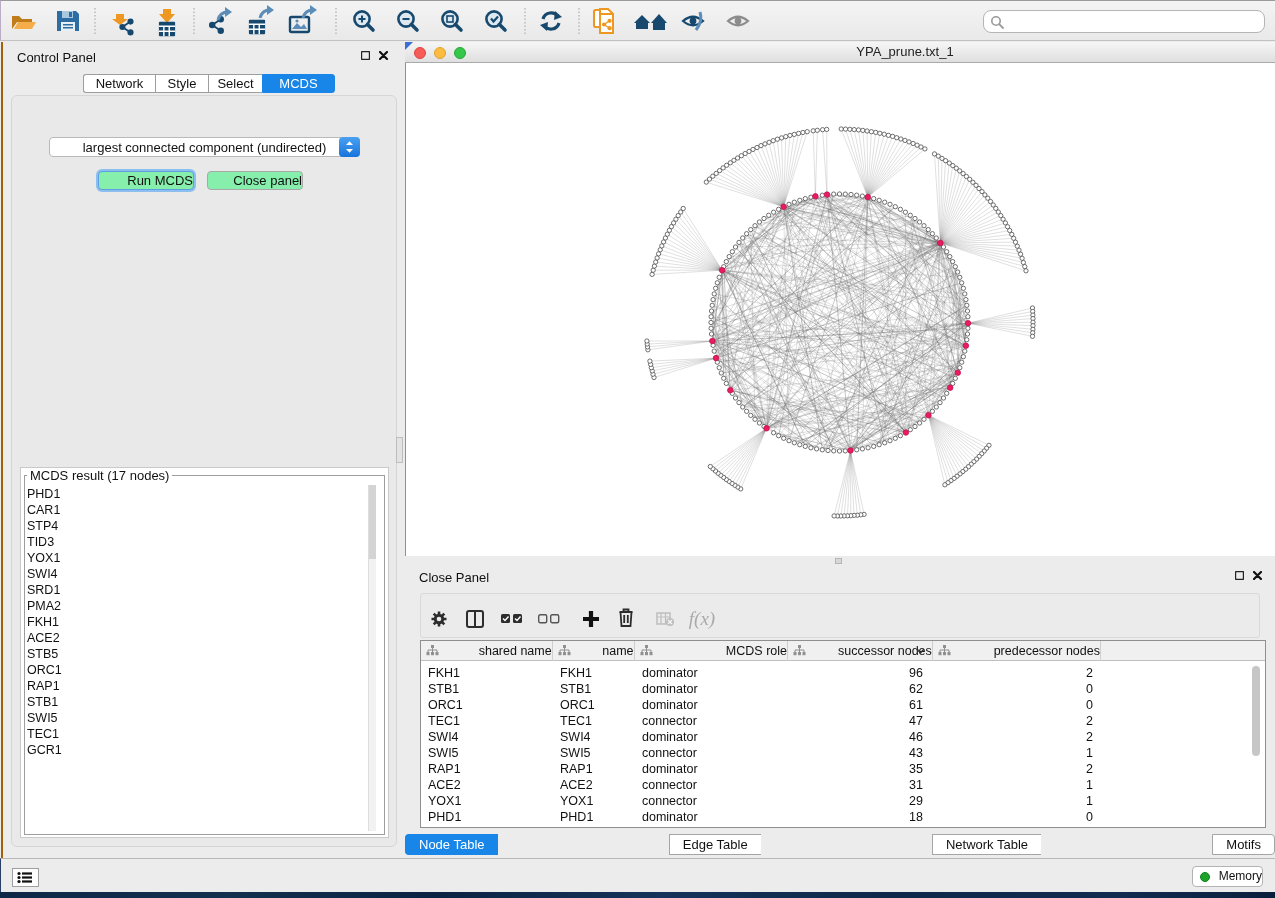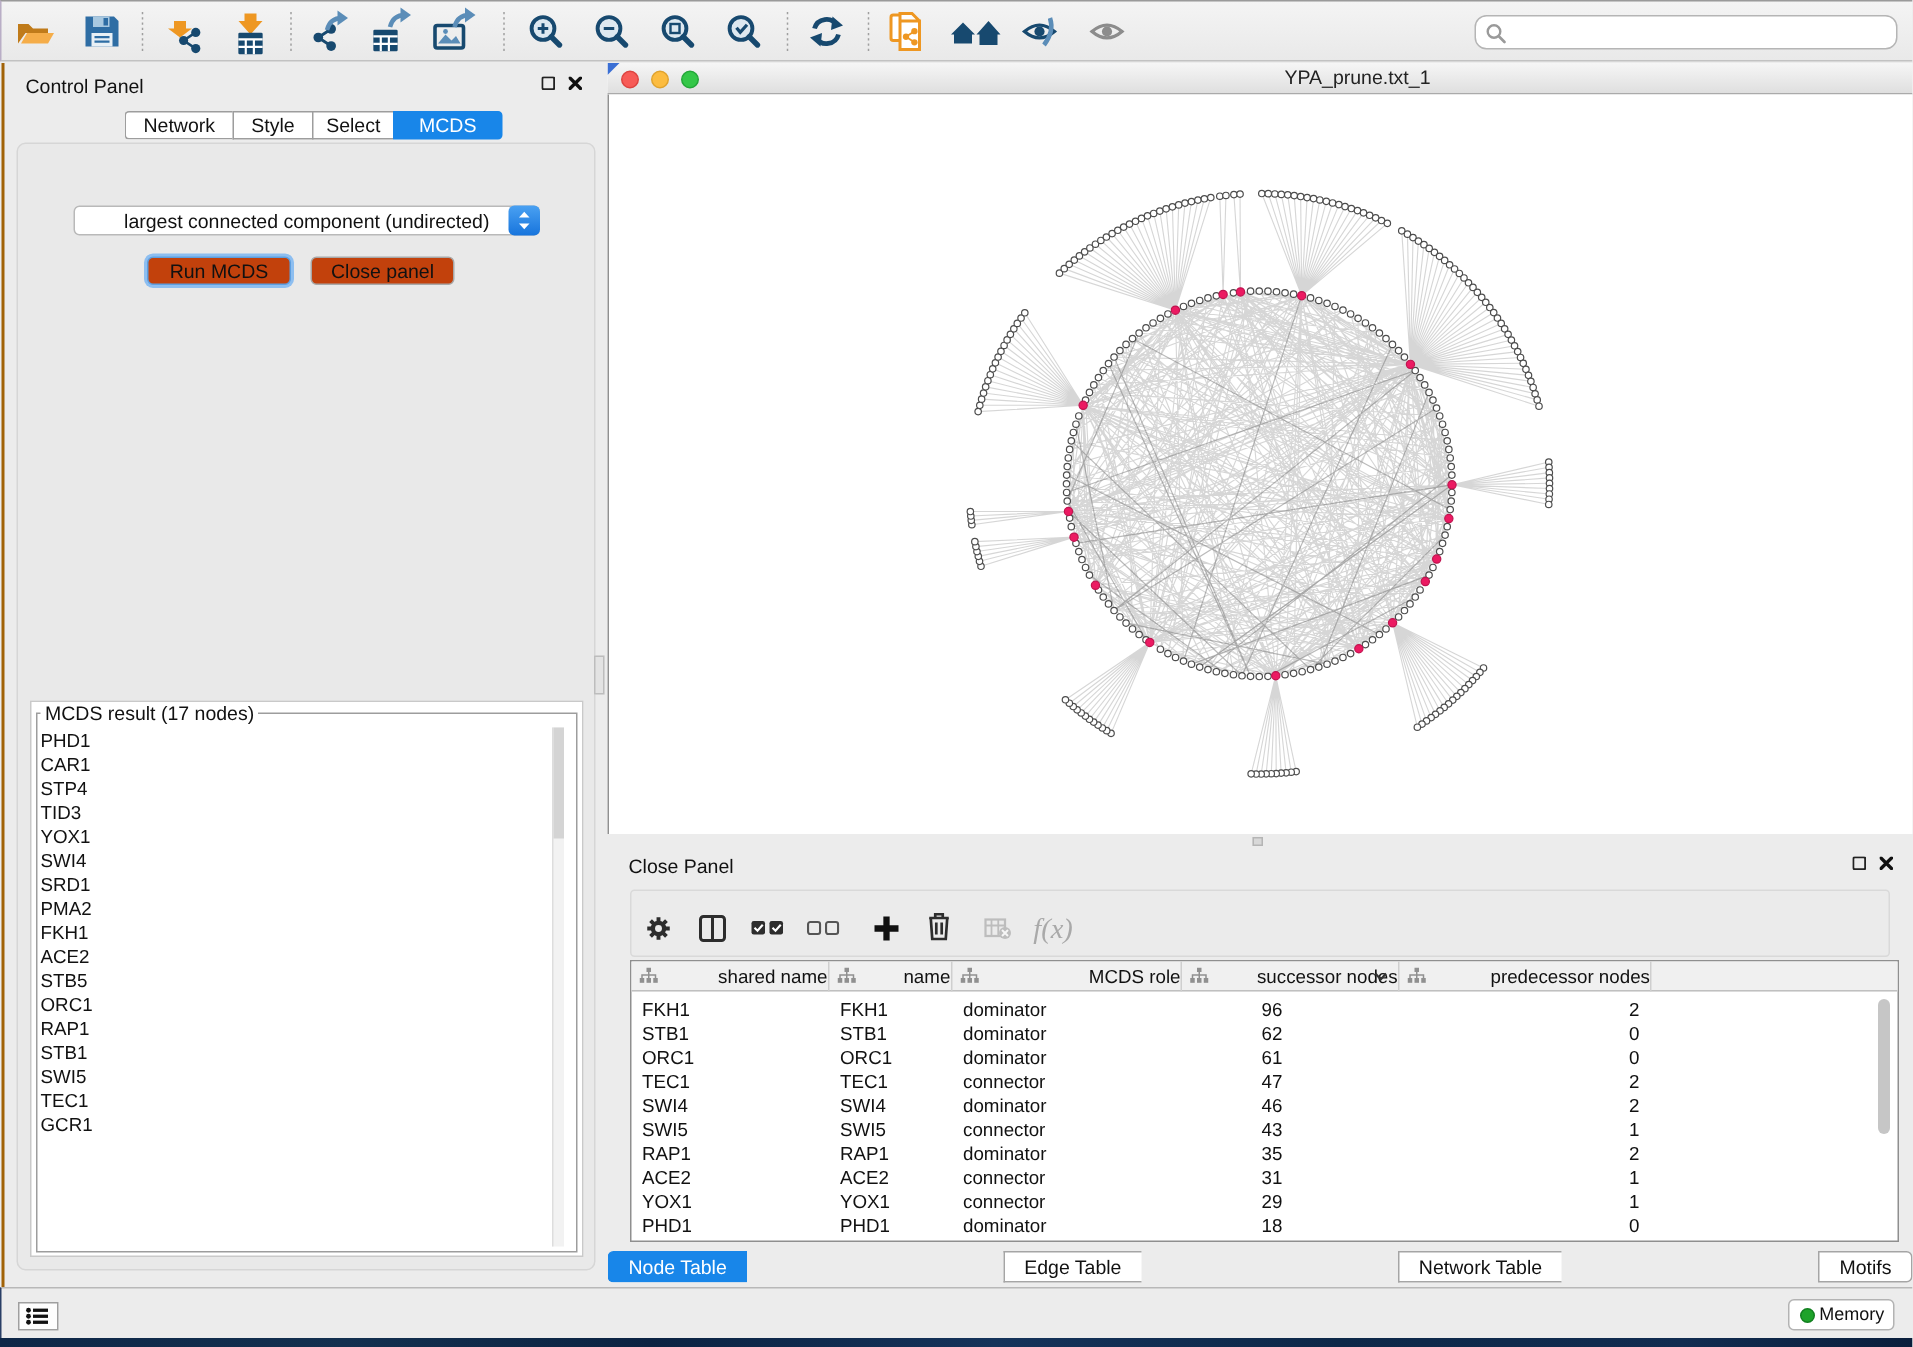--- a/index.html
+++ b/index.html
@@ -13,21 +13,21 @@
 .winbtns{position:absolute;top:9px;display:flex;gap:9px;align-items:center}
 #cptabs{position:absolute;left:80px;top:32px;height:19px;display:flex}
 .tab{height:19px;line-height:18px;font-size:13px;background:#fff;border:1px solid #9d9d9d;border-right:none;color:#111;text-align:center}
 .tab:first-child{border-radius:3px 0 0 3px}
 .tab.last{border-right:1px solid #9d9d9d;border-radius:0 3px 3px 0}
 .tab.sel{background:#1886e9;color:#fff;border-color:#1886e9}
 #cpbody{position:absolute;left:8px;top:53px;width:386px;height:752px;background:#e9e9e9;border:1px solid #d6d6d6;border-radius:6px}
 #optlabel{position:absolute;left:0;top:18px;width:100%;text-align:center;font-size:13px;color:#1a1a1a}
 #dropdown{position:absolute;left:37px;top:41px;width:311px;height:20px;background:#fff;border:1px solid #b9b9b9;border-radius:4px;font-size:13px;color:#111;line-height:19px;text-align:center}
 #dropbtn{position:absolute;right:-1px;top:-1px;width:21px;height:20px;background:linear-gradient(#4aa1f2,#1774dc);border-radius:4px}
-.btn{position:absolute;height:19px;background:#c2410c;border:1px solid #a8a8a8;border-radius:4px;font-size:13px;color:#111;text-align:center;line-height:17px}
+.btn{position:absolute;height:19px;background:#86efac;border:1px solid #a8a8a8;border-radius:4px;font-size:13px;color:#111;text-align:right;line-height:17px}
 #runbtn{left:86px;top:75px;width:96px;box-shadow:0 0 0 2px #8dbef0;border-color:#5d9fe0}
 #closebtn{left:195px;top:75px;width:96px}
 #fieldset{position:absolute;left:8px;top:371px;width:369px;height:371px;background:#fff;border:1px solid #c9c9c9}
 #fsborder{position:absolute;left:3px;top:7px;width:361px;height:360px;border:1px solid #9d9d9d}
 #fslegend{position:absolute;left:6px;top:0;background:#fff;padding:0 3px;font-size:13px;color:#111}
 #fslist{position:absolute;left:6px;top:18px;font-size:12.5px;color:#111;line-height:16px}
 #fsscroll{position:absolute;left:347px;top:17px;width:8px;height:346px;background:#f2f2f2;border-left:1px solid #ddd}
 #fsthumb{position:absolute;left:0px;top:0;width:7px;height:74px;background:#d4d4d4}
 
 #netwin{left:405px;top:42px;width:870px;height:514px;background:#fff}
@@ -41,32 +41,32 @@
 
 #tpanel{left:405px;top:565px;width:870px;height:293px;background:#ececec}
 #tptitle{position:absolute;left:14px;top:5px;font-size:13px;color:#111}
 #ttoolbar{position:absolute;left:15px;top:28px;width:840px;height:45px;background:#ebebeb;border:1px solid #d9d9d9;border-radius:3px}
 #tgrid{position:absolute;left:15px;top:75px;width:846px;height:188px;background:#fff;border:1px solid #8f8f8f}
 #thead{position:absolute;left:0;top:0;width:844px;height:20px;background:#f0f0f0;border-bottom:1px solid #c0c0c0;font-size:12.5px;color:#111}
 .hc{position:absolute;top:0;height:20px;border-right:1px solid #cfcfcf;text-align:right;line-height:20px}
 .hicon{position:absolute;left:5px;top:4px}
 .trow{position:absolute;font-size:12.5px;color:#111;height:16px;line-height:16px;width:100%}
 .c1{position:absolute;left:7px}.c2{position:absolute;left:139px}.c3{position:absolute;left:221px}
-.c4{position:absolute;width:110px;left:372px;text-align:center}.c5{position:absolute;width:110px;left:562px;text-align:right}
+.c4{position:absolute;width:110px;left:392px;text-align:right}.c5{position:absolute;width:110px;left:562px;text-align:right}
 #tscroll{position:absolute;right:3px;top:22px;width:12px;height:164px}
 #tthumb{position:absolute;left:2px;top:3px;width:8px;height:90px;background:#c6c6c6;border-radius:4px}
 #ttabs{position:absolute;left:0;width:870px;top:269px;height:36px;display:flex;justify-content:space-between}
 .btab{height:21px;line-height:20px;font-size:13px;padding:0 13px;background:#fff;border:1px solid #a5a5a5;border-right:none;color:#111}
 .btab:first-child{border-radius:4px 0 0 4px}
 .btab.last{border-right:1px solid #a5a5a5;border-radius:0 4px 4px 0}
 .btab.sel{background:#1886e9;color:#fff;border-color:#1886e9}
 
 #statusbar{left:0;top:858px;width:1275px;height:34px;background:#ececec;border-top:1px solid #b8b8b8;border-left:1px solid #2a3f66}
 #listbtn{position:absolute;left:11px;top:9px;width:27px;height:19px;background:#fdfdfd;border:1px solid #9f9f9f}
-#membtn{position:absolute;right:12px;top:7px;width:71px;height:21px;background:#fff;border:1px solid #b3b3b3;border-radius:4px;font-size:12px;color:#111;line-height:19px;text-align:center;padding-left:14px}
+#membtn{position:absolute;right:12px;top:7px;width:71px;height:21px;background:#fff;border:1px solid #b3b3b3;border-radius:4px;font-size:12px;color:#111;line-height:19px;text-align:right;padding-left:14px}
 #memdot{position:absolute;left:7px;top:5px;width:10px;height:10px;border-radius:50%;background:#1ea32a;border:1px solid #128020}
 #wallpaper{left:0;top:892px;width:1275px;height:6px;background:linear-gradient(90deg,#0e2747 0%,#13304f 18%,#0b2342 34%,#15335a 52%,#0d2848 70%,#112c50 88%,#0a1f3c 100%)}
 </style></head><body>
 <div class="abs" id="toolbar">
     <div id="search">
       <svg width="15" height="15" viewBox="0 0 15 15">
         <circle cx="6" cy="6" r="4.2" fill="none" stroke="#9a9a9a" stroke-width="1.6"></circle>
         <path d="M9.2 9.2 L13 13" stroke="#9a9a9a" stroke-width="1.8" stroke-linecap="round"></path>
       </svg>
     </div>

